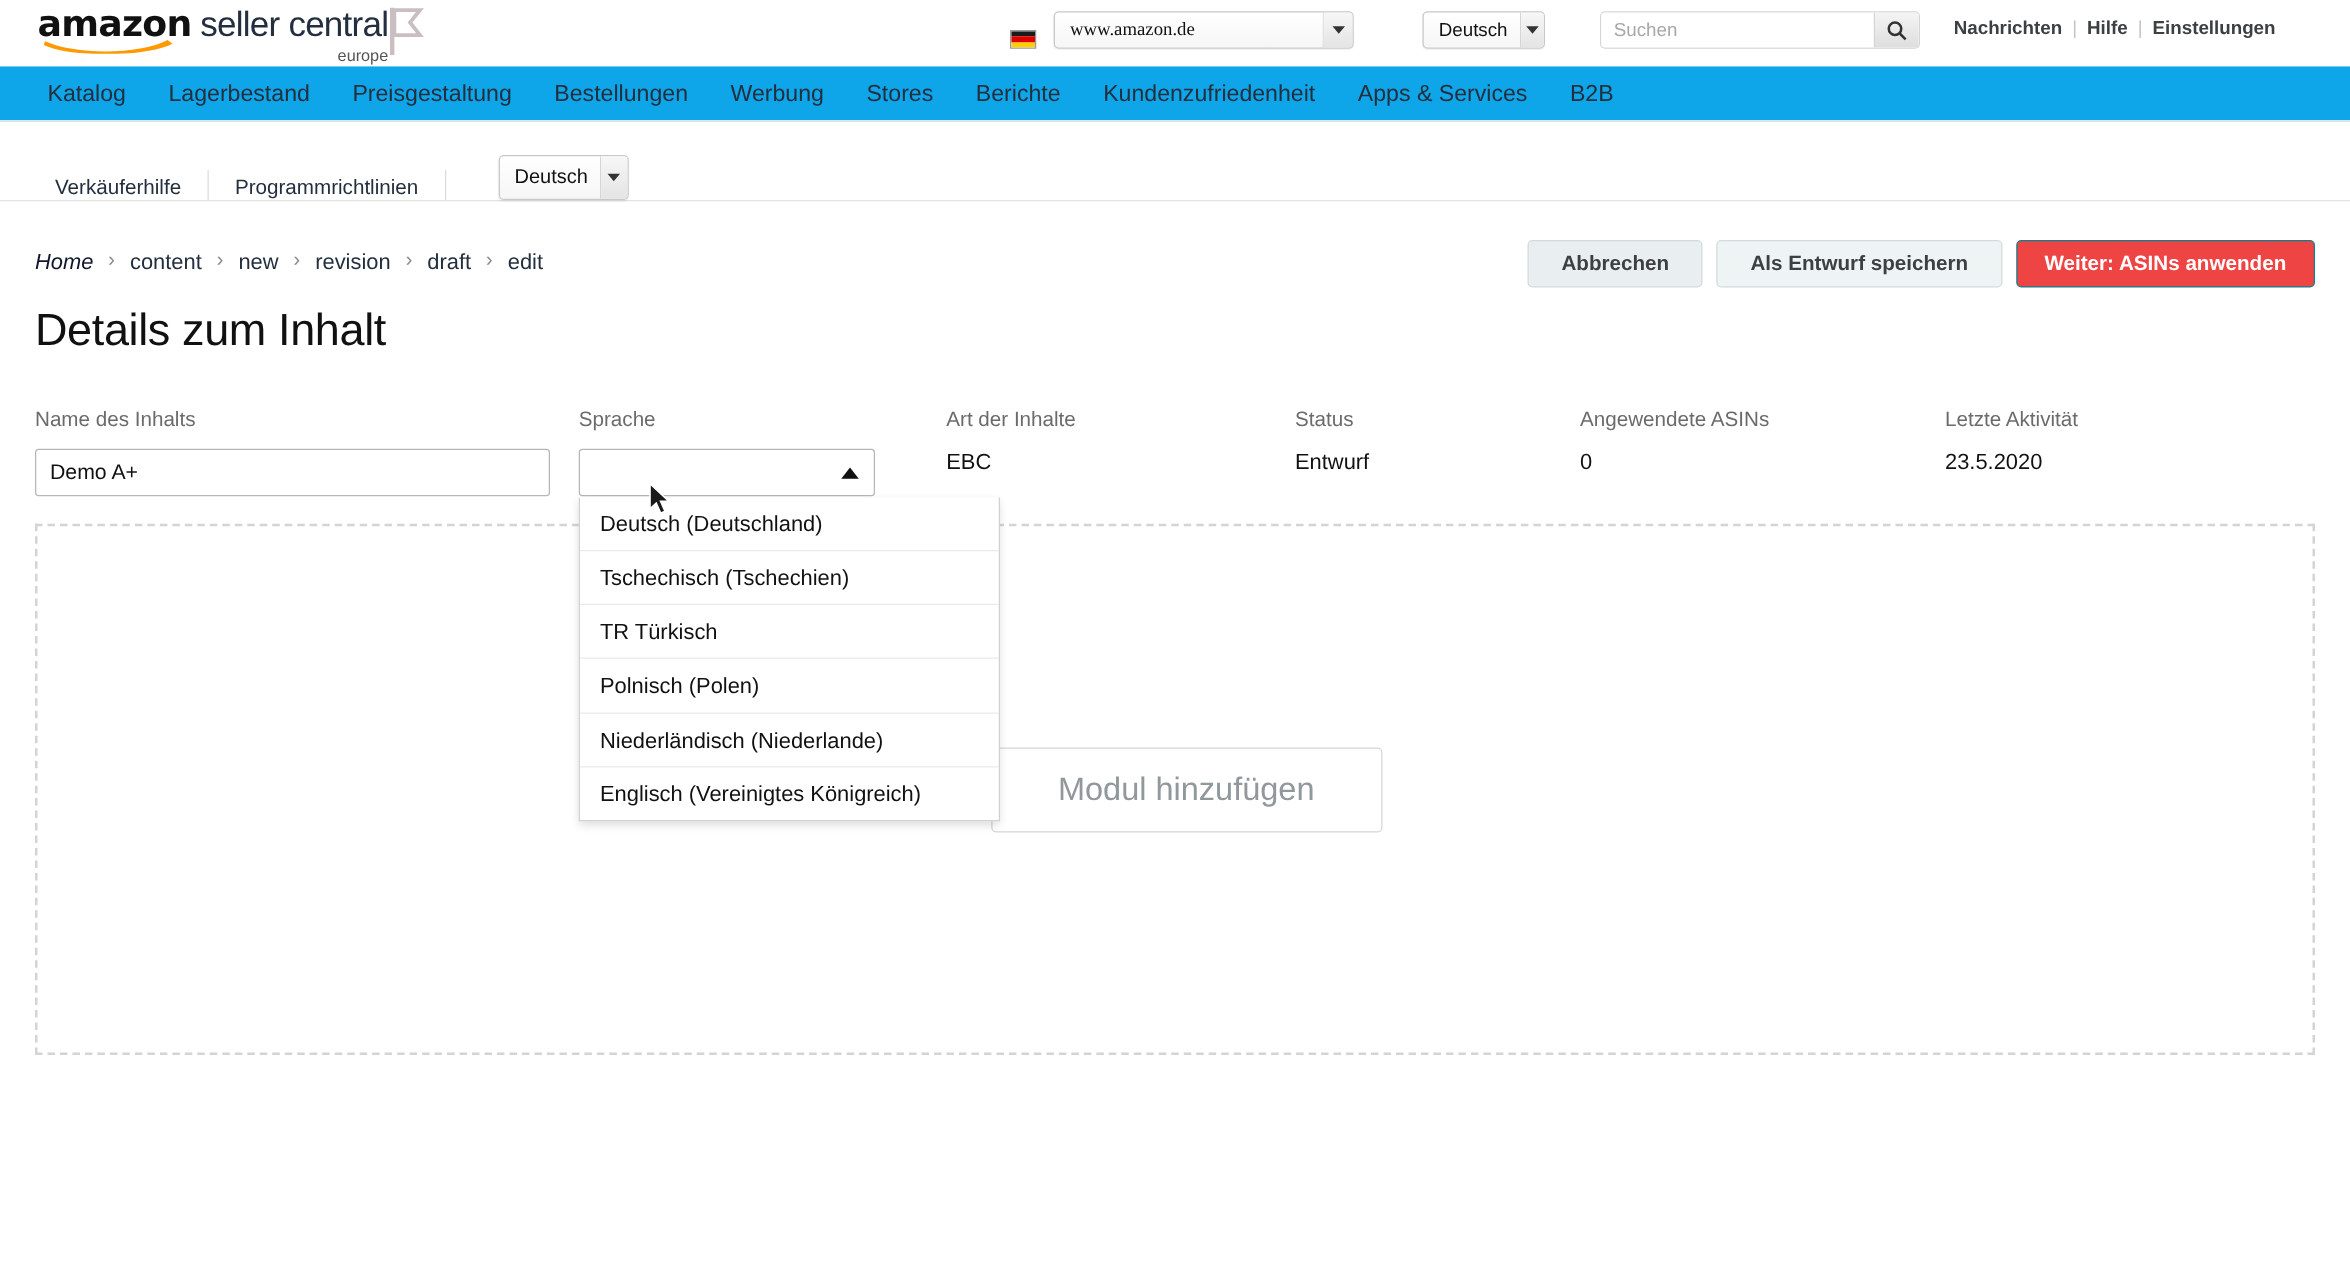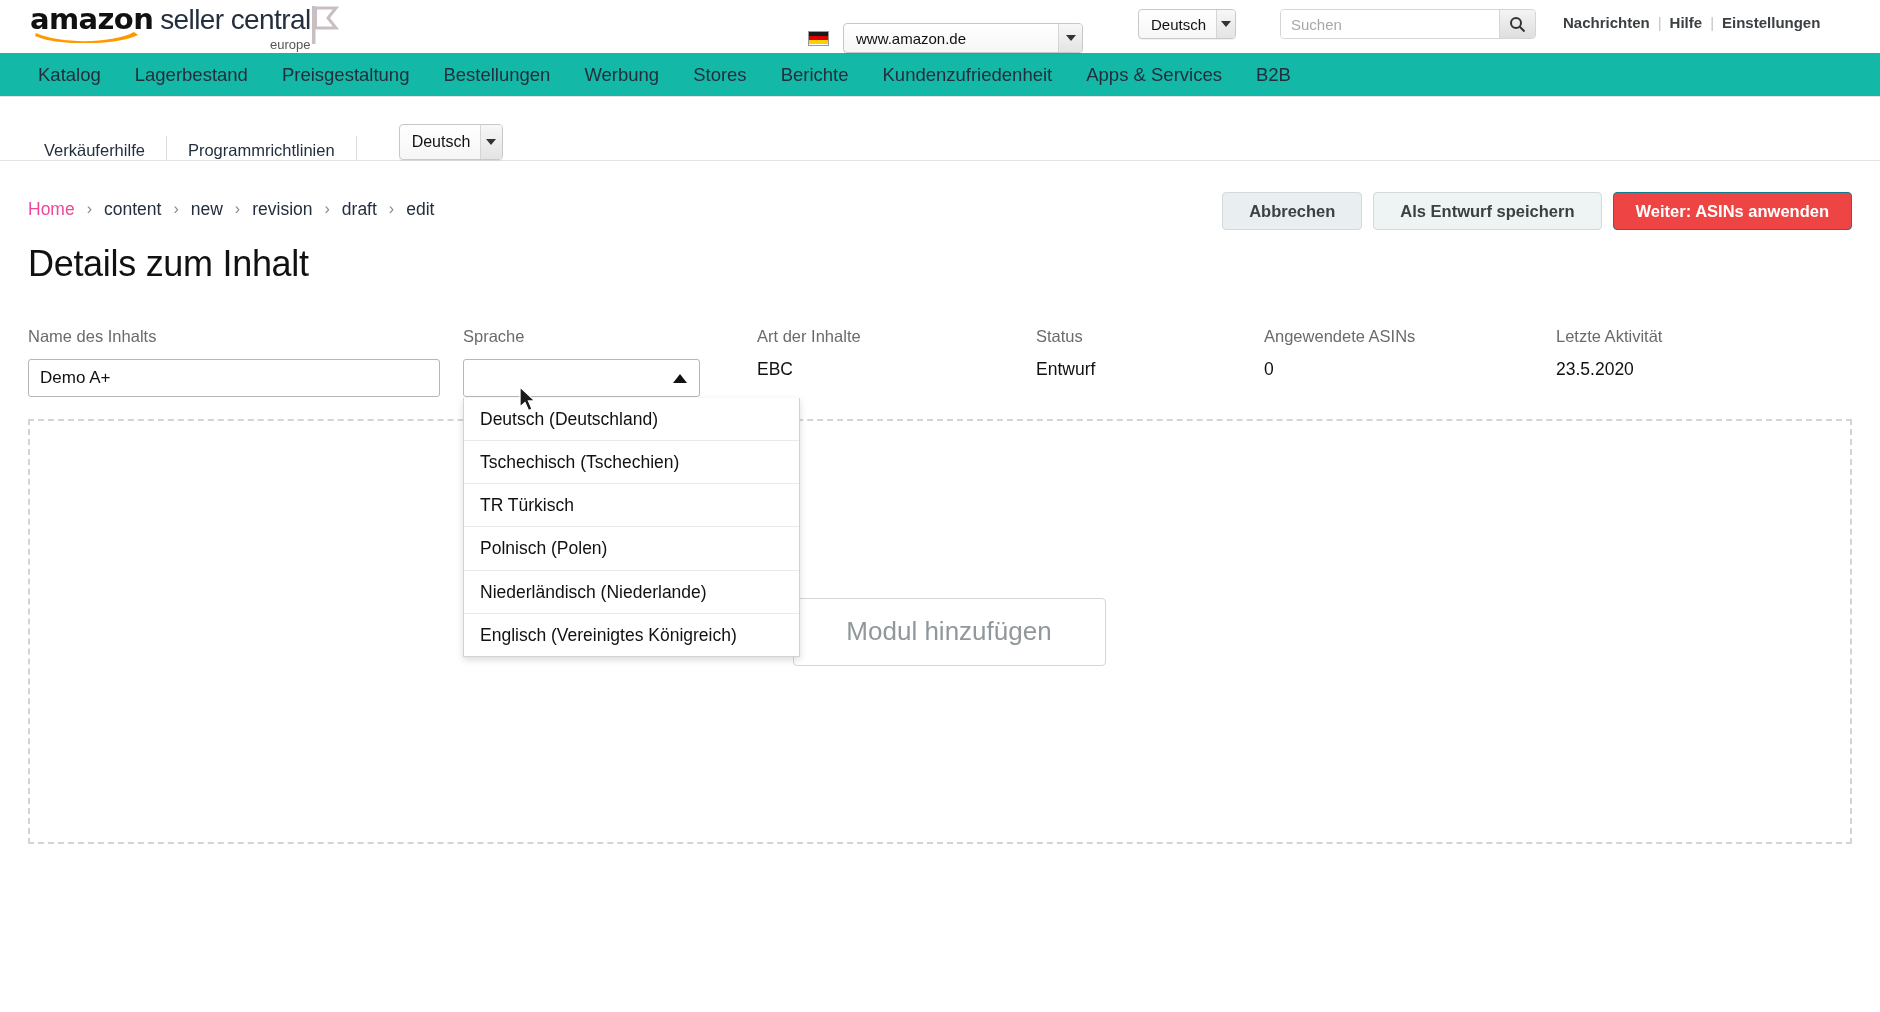--- a/index.html
+++ b/index.html
@@ -49,22 +49,22 @@
     font-size: 13px;
     color: #555;
   }
   .flag-marker {
     position: absolute;
     left: 310px; top: 6px;
   }
 
   .market-group {
     position: absolute;
-    left: 808px; top: 23px;
-    display: flex; align-items: center;
+    left: 808px; top: 9px;
+    display: flex; align-items: flex-end; font-family: Liberation Serif, serif;
   }
   .de-flag {
     width: 21px; height: 15px;
     border: 1px solid #999;
     display: flex; flex-direction: column;
     margin-right: 14px;
     overflow: hidden;
   }
   .de-flag i { display: block; height: 33.33%; width: 100%; }
   .de-flag i:nth-child(1) { background: #1a1a1a; }
@@ -144,21 +144,21 @@
   .header-links a { color: #3c4043; text-decoration: none; cursor: pointer; }
   .header-links .divider {
     color: #c4c4c4;
     margin: 0 8px;
     font-weight: normal;
   }
 
   
   .main-nav {
     height: 44px;
-    background: #14b8a6;
+    background: #0ea5e9;
     display: flex;
     align-items: center;
     padding-left: 30px;
     gap: 0px;
     border-bottom: 1px solid #e3e3e3;
   }
   .nav-item {
     font-size: 18.5px;
     color: #232f3e;
     padding: 0 17px;
@@ -211,21 +211,21 @@
     align-items: center;
     height: 74px;
     padding-top: 22px;
   }
   .crumb {
     font-size: 17.5px;
     color: #232f3e;
     cursor: pointer;
     white-space: nowrap;
   }
-  .crumb.home { color: #ec4899; }
+  .crumb.home { color: #0f172a; font-style: italic; }
   .crumb.current { cursor: default; }
   .crumb-sep {
     color: #8a8a8a;
     margin: 0 12px;
     font-size: 16px;
   }
 
   .action-buttons {
     position: absolute;
     right: 28px; top: 31px;

